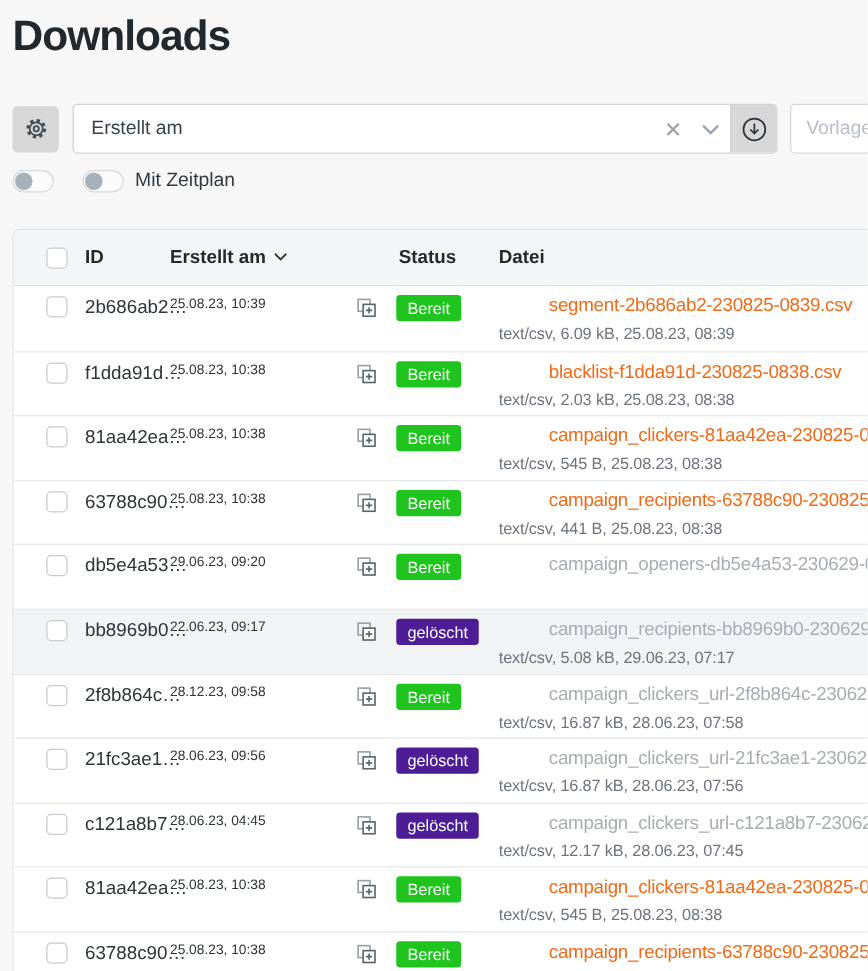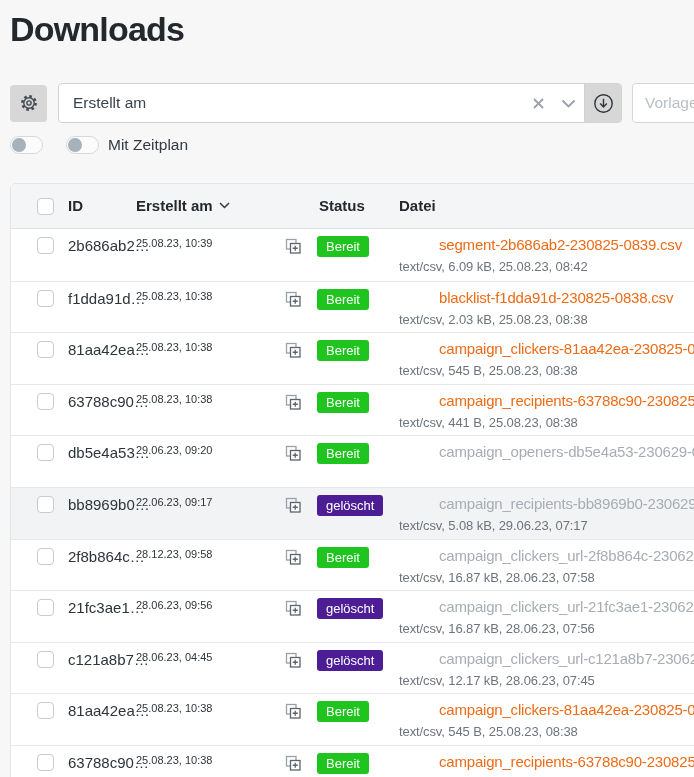--- a/index.html
+++ b/index.html
@@ -165,21 +165,21 @@
     <span class="c-date">25.08.23, 10:39</span>
     <span class="c-copy">
       <svg width="20" height="20" viewBox="0 0 20 20">
         <rect x="3.5" y="3.5" width="9.5" height="9.5" fill="none" stroke="#99a0a7" stroke-width="1.3"></rect>
         <rect x="7.5" y="7.5" width="9.5" height="9.5" fill="#fff" stroke="#5c646c" stroke-width="1.3"></rect>
         <path d="M12.25 9.7v5.1M9.7 12.25h5.1" stroke="#5c646c" stroke-width="1.3"></path>
       </svg>
     </span>
     <span class="c-status"><span class="badge ready">Bereit</span></span>
     <span class="c-file file-link">segment-2b686ab2-230825-0839.csv</span>
-    <span class="c-meta">text/csv, 6.09 kB, 25.08.23, 08:42</span>
+    <span class="c-meta">text/csv, 6.09 kB, 25.08.23, 08:39</span>
   </div>
       <div class="row">
     <span class="c-check"></span>
     <span class="c-id">f1dda91d…</span>
     <span class="c-date">25.08.23, 10:38</span>
     <span class="c-copy">
       <svg width="20" height="20" viewBox="0 0 20 20">
         <rect x="3.5" y="3.5" width="9.5" height="9.5" fill="none" stroke="#99a0a7" stroke-width="1.3"></rect>
         <rect x="7.5" y="7.5" width="9.5" height="9.5" fill="#fff" stroke="#5c646c" stroke-width="1.3"></rect>
         <path d="M12.25 9.7v5.1M9.7 12.25h5.1" stroke="#5c646c" stroke-width="1.3"></path>

